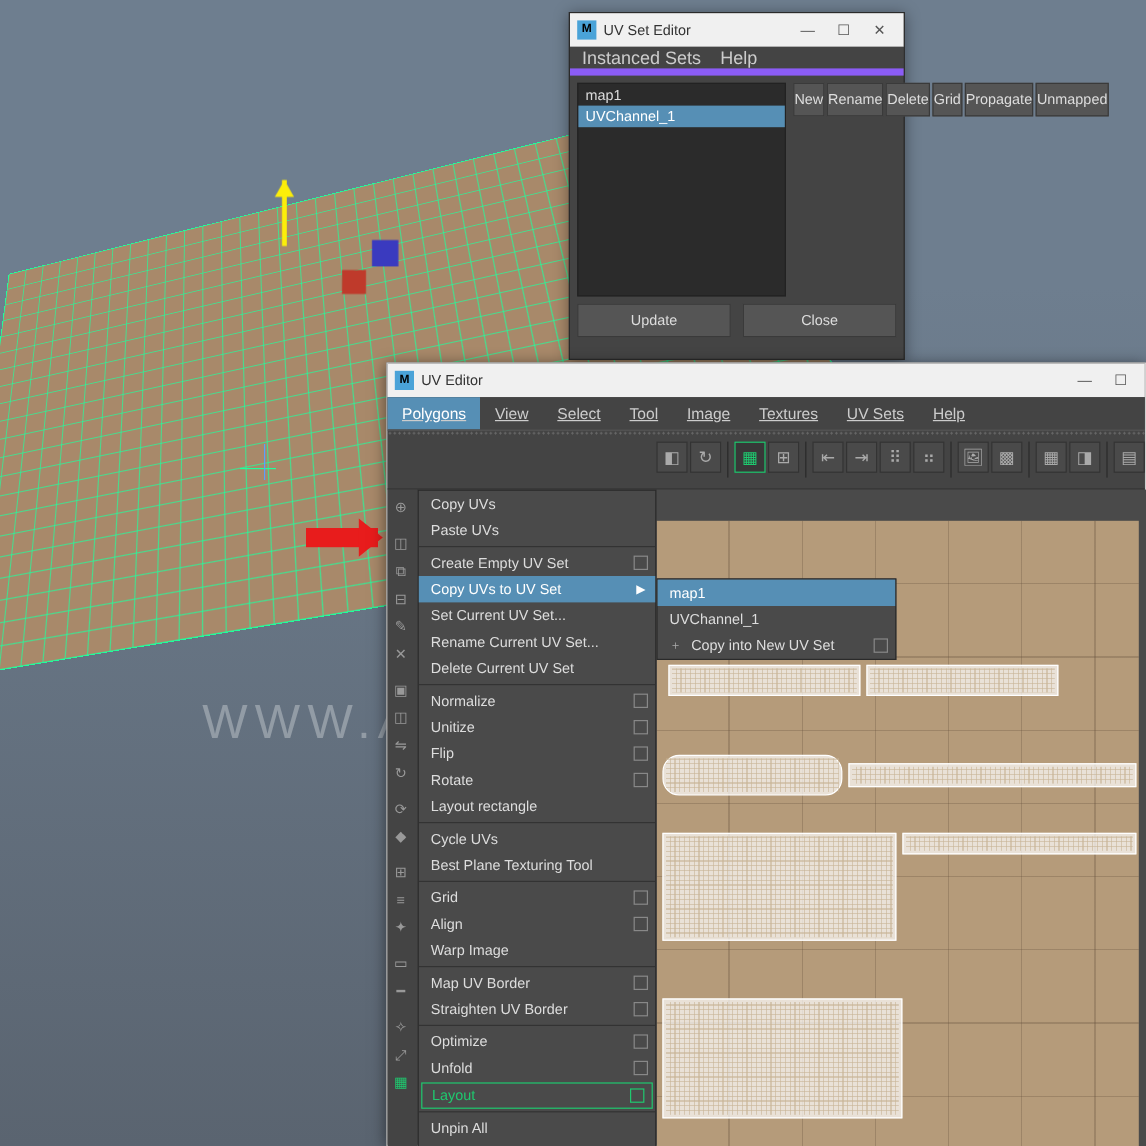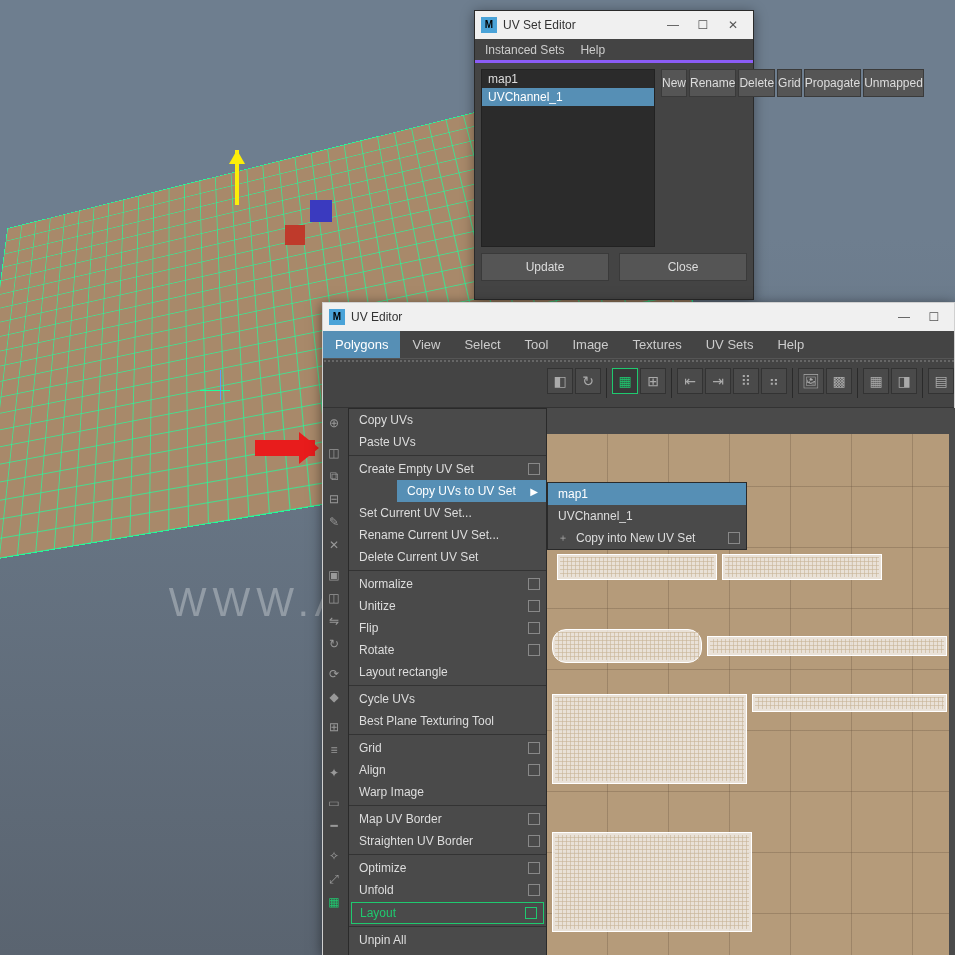--- a/index.html
+++ b/index.html
@@ -58,37 +58,37 @@
     background: #444444; border: 1px solid #2a2a2a; box-shadow: 0 2px 12px rgba(0,0,0,0.4);
   }
   .titlebar {
     height: 28px; background: #f0f0f0; color: #333; display: flex; align-items: center;
     padding: 0 6px; font-size: 12px;
   }
   .titlebar .m-icon { width: 16px; height: 16px; background: #4aa3d8; margin-right: 6px; font-size:10px; color:#000; text-align:center; line-height:16px; font-weight:bold; }
   .titlebar .title { flex: 1; }
   .winbtns { display: flex; gap: 2px; }
   .winbtn { width: 28px; height: 20px; display:flex; align-items:center; justify-content:center; font-size: 12px; color: #555; }
-  .menubar-mini { height: 24px; background: #444; color: #ccc; display: flex; align-items: center; gap: 16px; padding: 0 10px; font-size: 12px; border-bottom:3px solid #8b5cf6; }
+  .menubar-mini { height: 24px; background: #444; color: #ccc; display: flex; align-items: center; gap: 16px; padding: 0 10px; font-size: 15px; border-bottom:6px solid #8b5cf6; }
   .uvset-body { display: flex; padding: 6px; gap: 6px; height: 190px; }
   .uvset-list { flex: 1; background: #2b2b2b; border: 1px solid #222; color: #ddd; font-size: 12px; }
   .uvset-list .item { padding: 2px 6px; }
   .uvset-list .item.sel { background: #568fb5; color: #fff; }
   .uvset-btns { width: 86px; display: flex; flex-direction: row; gap: 2px; }
   .uvset-btns button { height: 28px; background: #555; border: 1px solid #3a3a3a; color: #ddd; font-size: 12px; }
   .uvset-footer { display: flex; gap: 10px; padding: 0 6px 6px; }
   .uvset-footer button { flex: 1; height: 28px; background: #555; border: 1px solid #3a3a3a; color: #ddd; font-size: 12px; }
   
   
   .uv-editor {
     position: absolute; top: 302px; left: 322px; width: 633px; height: 653px;
     background: #444; border: 1px solid #d0d0d0; box-shadow: 0 2px 12px rgba(0,0,0,0.5);
   }
   .uv-menubar {
-    height: 27px; background: #444; display: flex; align-items: center; font-size: 13px; color: #ccc;
+    height: 27px; background: #444; display: flex; align-items: center; font-size: 13px; color: #ccc; text-decoration: underline;
   }
   .uv-menubar .menuitem { padding: 0 12px; height: 100%; display:flex; align-items:center; }
   .uv-menubar .menuitem.active { background: #568fb5; color: #fff; }
   
   .toolbar {
     height: 50px; background: #444; display: flex; align-items: center; gap: 2px; padding: 2px 4px;
     border-top: 1px solid #555; border-bottom: 1px solid #333;
     position: relative;
   }
   .drag-dots { width: 100%; height: 4px; position: absolute; top: 0; left:0;
@@ -114,21 +114,21 @@
   .side-strip .sgap { height: 6px; }
   
   
   .dropdown {
     position: absolute; left: 25px; top: 0; width: 199px; background: #4a4a4a;
     border: 1px solid #2a2a2a; color: #ddd; font-size: 12px; z-index: 10;
   }
   .dropdown .ditem {
     height: 22px; display: flex; align-items: center; padding: 0 10px; position: relative;
   }
-  .dropdown .ditem.hl { background: #568fb5; color: #fff; margin-left: 48px; }
+  .dropdown .ditem.hl { background: #568fb5; color: #fff; }
   .dropdown .ditem .arrow { position: absolute; right: 8px; font-size: 10px; }
   .dropdown .ditem .box { position: absolute; right: 6px; width: 12px; height: 12px; border: 1px solid #888; }
   .dropdown .ditem.layout { border: 1px solid #1fc96f; color: #1fc96f; margin: 1px 2px; padding: 4px 8px; }
   .dropdown .ditem.layout .box { border-color: #1fc96f; }
   .dropdown .dsep { height: 1px; background: #333; margin: 2px 0; }
   
   
   .submenu {
     position: absolute; left: 224px; top: 74px; width: 200px; background: #4a4a4a;
     border: 1px solid #2a2a2a; color: #ddd; font-size: 12px; z-index: 11;

